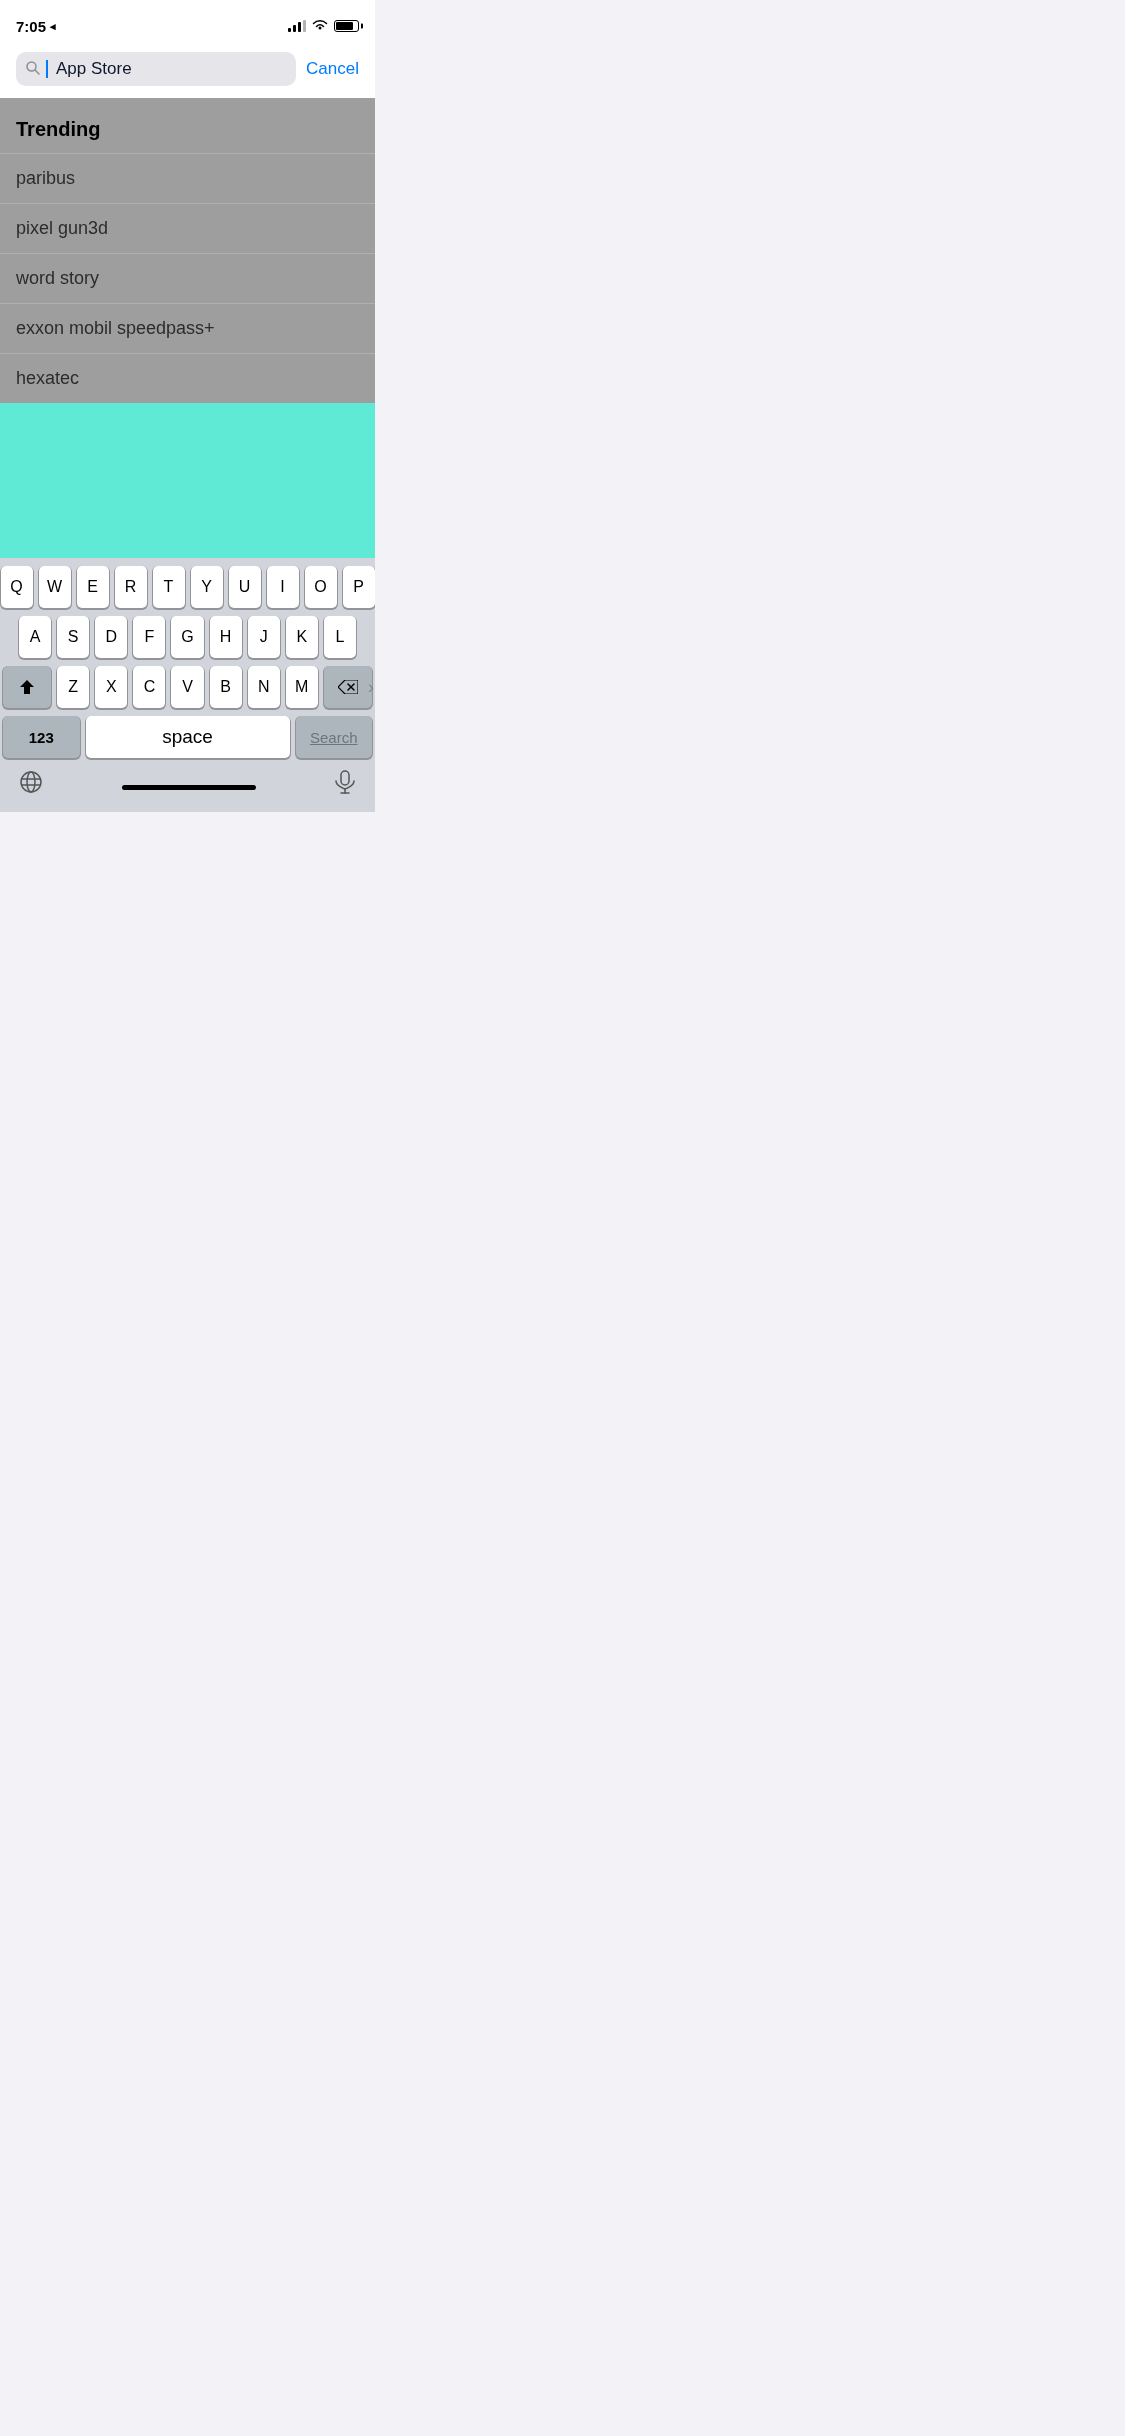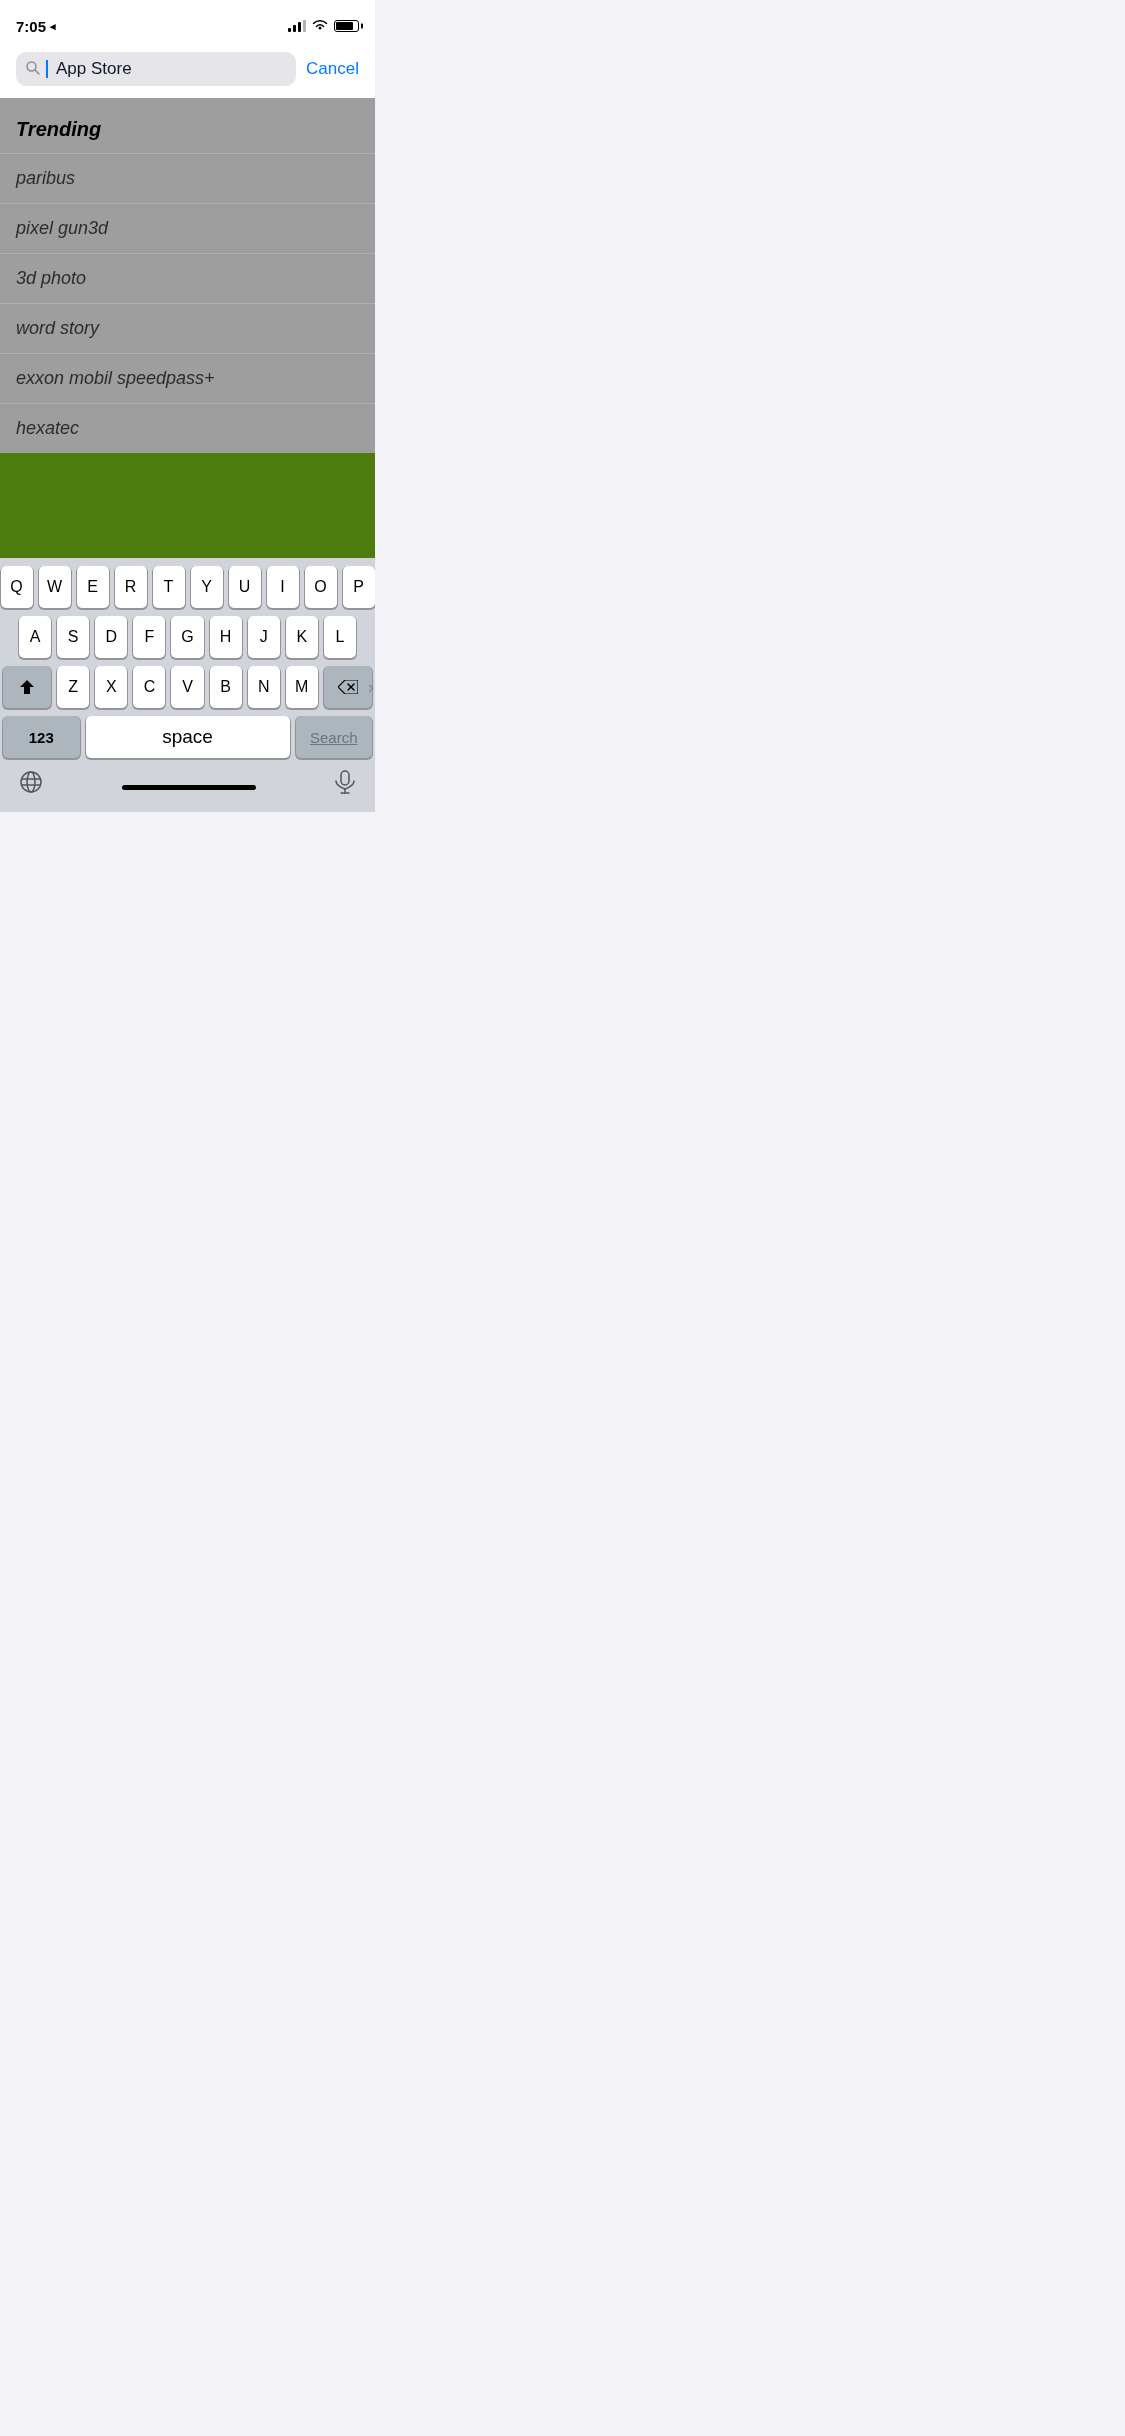--- a/index.html
+++ b/index.html
@@ -263,24 +263,23 @@
       font-size: 11px;
     }
 
     .main-content {
       display: flex;
       flex-direction: column;
       height: calc(812px - 44px);
     }
 
     .trending-wrapper {
-      background: #4d7c0f;
+      background: #5eead4;
       flex: 1;
       min-height: 0;
-      font-style: italic;
     }
   </style>
 </head>
 <body>
 
 <div class="status-bar">
   <div class="status-time">
     <span>7:05</span>
     <span class="location-arrow">◂</span>
   </div>
@@ -319,21 +318,20 @@
     </div>
     <button class="cancel-btn">Cancel</button>
   </div>
 
   <div class="trending-wrapper">
     <div class="trending-section">
       <div class="trending-title">Trending</div>
       <ul class="trending-list">
         <li class="trending-item">paribus</li>
         <li class="trending-item">pixel gun3d</li>
-        <li class="trending-item">3d photo</li>
         <li class="trending-item">word story</li>
         <li class="trending-item">exxon mobil speedpass+</li>
         <li class="trending-item">hexatec</li>
       </ul>
     </div>
   </div>
 
   <div class="keyboard">
 
     <div class="keyboard-row">

